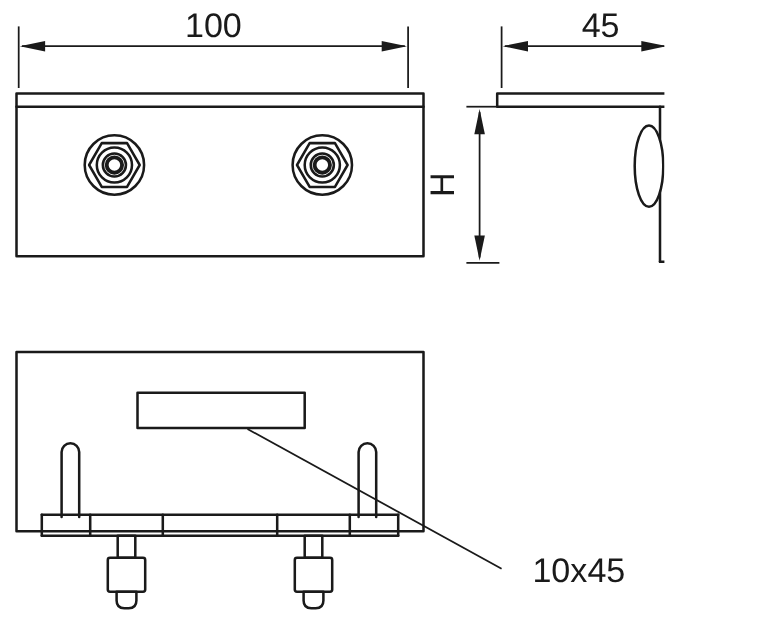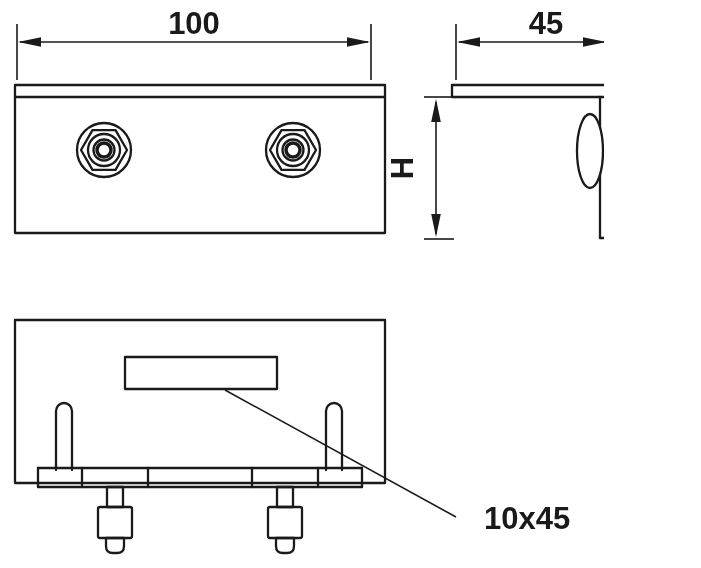--- a/index.html
+++ b/index.html
@@ -6,21 +6,20 @@
     margin: 0;
     padding: 0;
     background: var(--bg, #ffffff);
   }
   .page {
     position: relative;
     width: 604px;
     height: 568px;
     background: var(--bg, #ffffff);
     overflow: hidden;
-    font-weight: bold;
   }
   svg text {
     font-family: "Liberation Sans", "DejaVu Sans", sans-serif;
     font-size: 31px;
     fill: var(--line, #1a1a1a);
   }
   .obj {
     stroke: var(--line, #1a1a1a);
     stroke-width: 2.3;
     fill: none;

